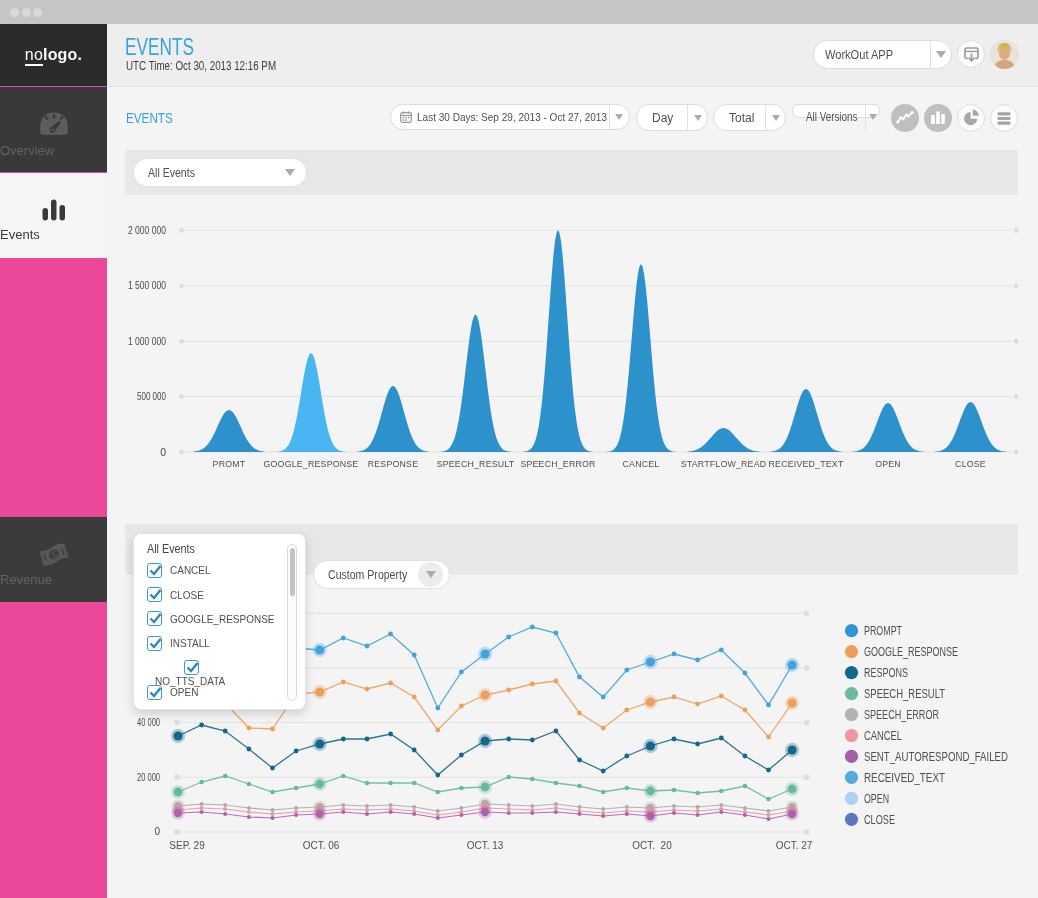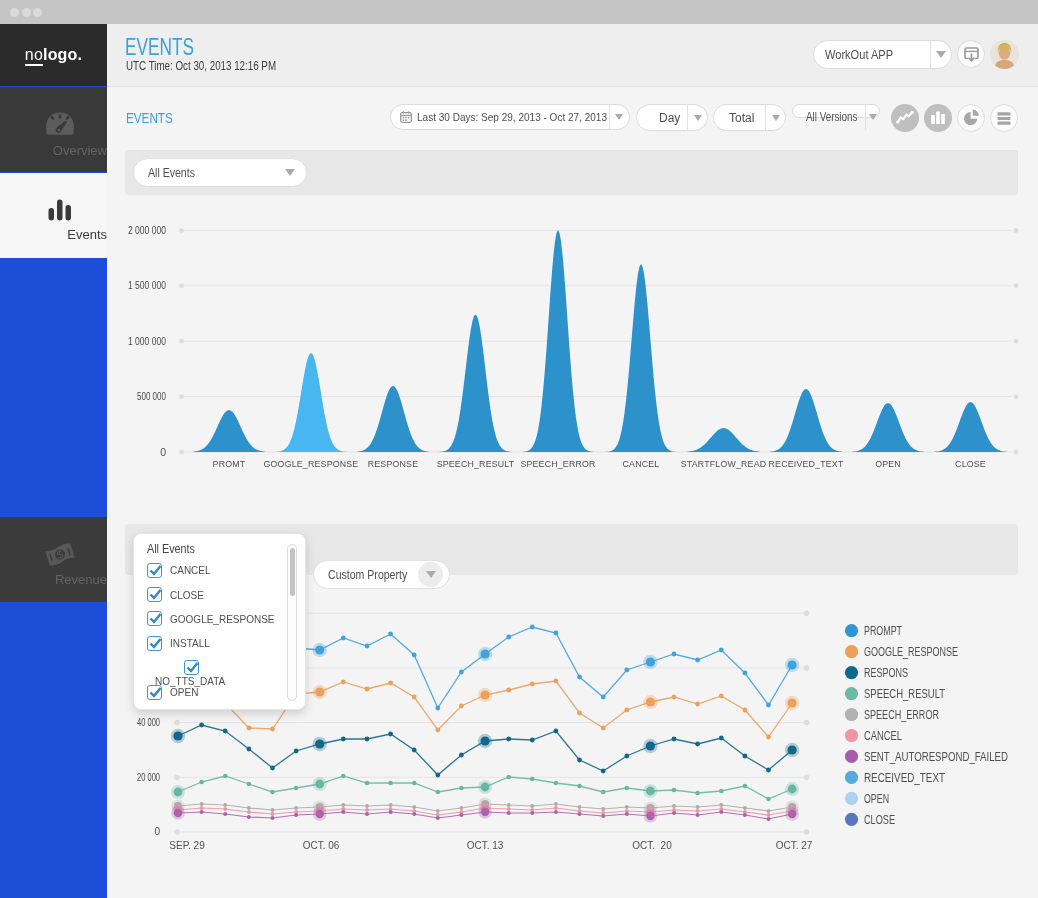--- a/index.html
+++ b/index.html
@@ -3,26 +3,26 @@
 <meta charset="utf-8">
 <style>
 *{margin:0;padding:0;box-sizing:border-box;}
 body{width:1038px;height:898px;position:relative;overflow:hidden;
  font-family:"Liberation Sans",sans-serif;background:#f4f4f4;}
 .abs{position:absolute;}
 
 #winbar{left:0;top:0;width:1038px;height:24px;background:#c5c5c5;}
 .wdot{position:absolute;top:8px;width:9px;height:9px;border-radius:50%;background:#d9d9d9;}
 
-#side{left:0;top:24px;width:107px;height:874px;background:#1d4ed8;}
+#side{left:0;top:24px;width:107px;height:874px;background:#ec4899;}
 #logo{left:0;top:0;width:107px;height:62px;background:#2b2b2b;color:#fff;
  font-size:16px;text-align:center;line-height:62px;letter-spacing:.2px;}
 #logo b{font-weight:bold;}
 #logo span{border-bottom:2px solid #fff;padding-bottom:1px;}
-.mitem{position:absolute;left:0;width:107px;height:85px;background:#3a3a3a;text-align:right;color:#636363;font-size:13px;padding-left:13px;}
+.mitem{position:absolute;left:0;width:107px;height:85px;background:#3a3a3a;text-align:left;color:#636363;font-size:13px;}
 .mitem .micon{margin:23px auto 3px;display:block;}
 .mitem.sel{background:#f6f6f6;color:#3a3a3a;}
 
 #hdr{left:107px;top:24px;width:931px;height:63px;background:#eeeeee;border-bottom:1px solid #e2e2e2;}
 #htitle{left:125px;top:34px;font-size:23px;color:#3ba1dc;transform:scaleX(.75);transform-origin:0 50%;}
 #hsub{left:126px;top:59px;font-size:12px;color:#3d3d3d;transform:scaleX(.815);transform-origin:0 50%;}
 
 .pill{position:absolute;background:#fff;border:1px solid #dcdcdc;border-radius:15px;
  display:flex;align-items:center;color:#4f4f4f;font-size:12px;white-space:nowrap;}
 .pill .div{width:1px;align-self:stretch;background:#e2e2e2;}
@@ -132,21 +132,21 @@
         <rect x="7.8" y="5.8" width="1.6" height="1.6"></rect>
         <rect x="2.6" y="8.3" width="1.6" height="1.6"></rect>
         <rect x="5.2" y="8.3" width="1.6" height="1.6"></rect>
       </g>
   </svg>
   <span style="position:absolute;left:26px;top:0;line-height:24px;font-size:11.4px;white-space:nowrap;display:inline-block;transform:scaleX(.88);transform-origin:0 50%;">Last 30 Days: Sep 29, 2013 - Oct 27, 2013</span>
   <div class="div" style="position:absolute;left:218px;top:0;height:24px;"></div>
   <div class="arr" style="position:absolute;left:224px;top:9px;border-left-width:4.5px;border-right-width:4.5px;border-top-width:6.5px;"></div>
 </div>
 <div class="pill" style="left:636px;top:104px;width:72px;height:27px;">
-  <span style="margin-left:22px;">Day</span>
+  <span style="margin-left:15px;">Day</span>
   <div class="div" style="margin-left:auto;"></div>
   <div style="width:19px;">
       <div class="arr" style="border-left-width:4.5px;border-right-width:4.5px;border-top-width:6.5px;"></div>
     </div>
 </div>
 <div class="pill" style="left:713px;top:104px;width:73px;height:27px;">
   <span style="margin-left:15px;">Total</span>
   <div class="div" style="margin-left:auto;"></div>
   <div style="width:19px;">
       <div class="arr" style="border-left-width:4.5px;border-right-width:4.5px;border-top-width:6.5px;"></div>

